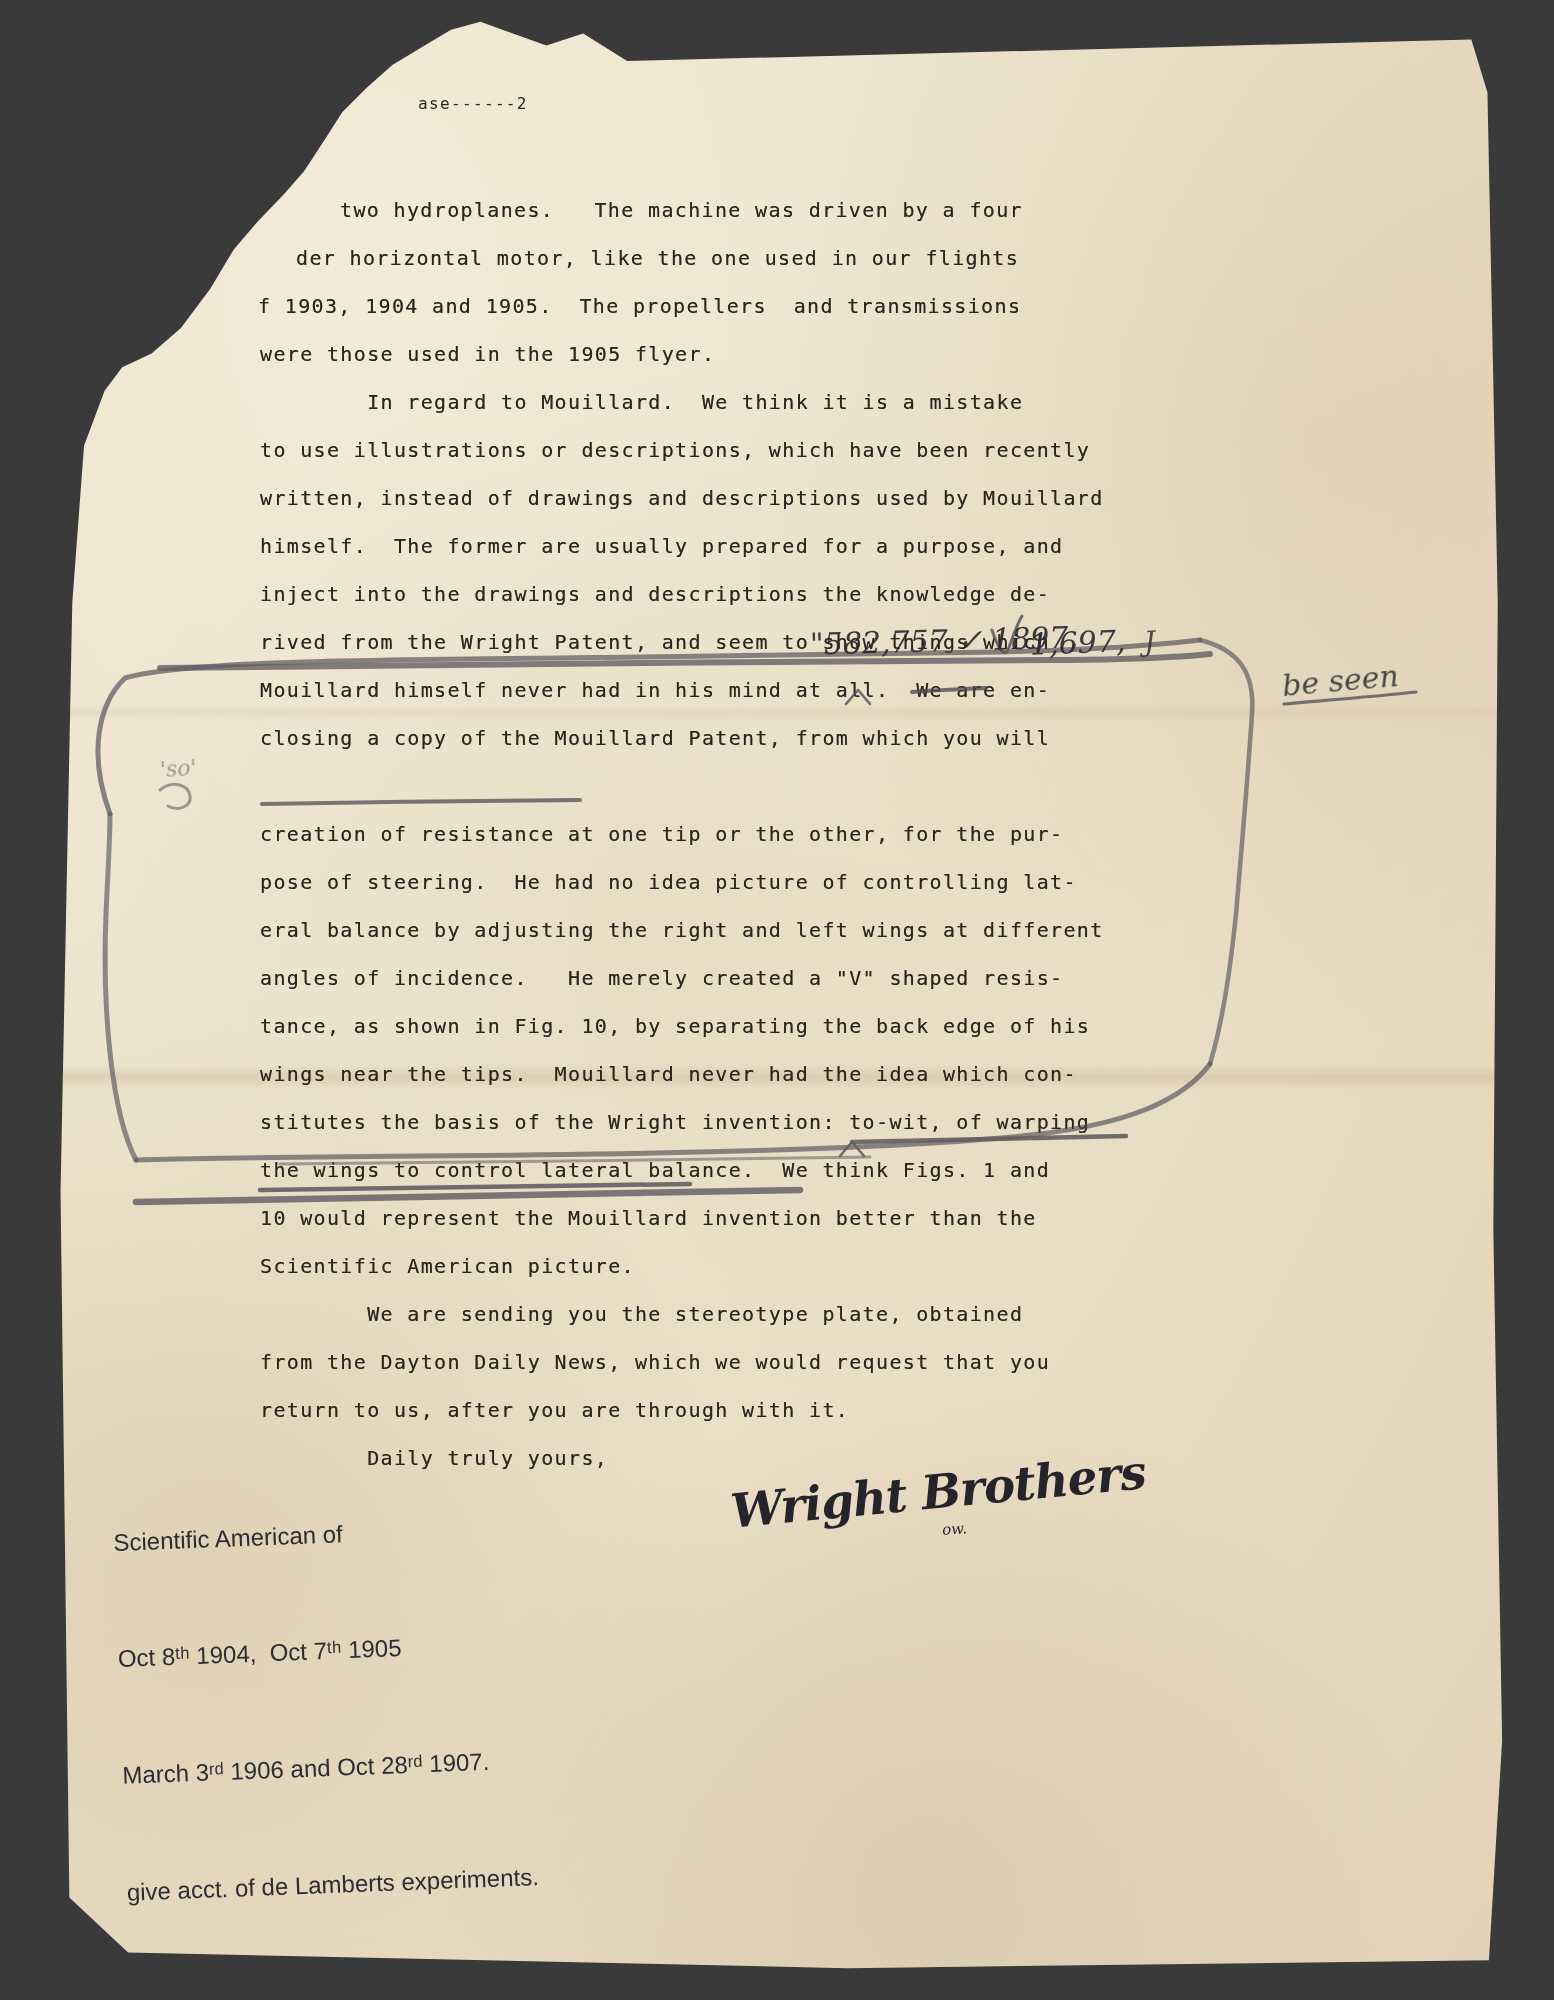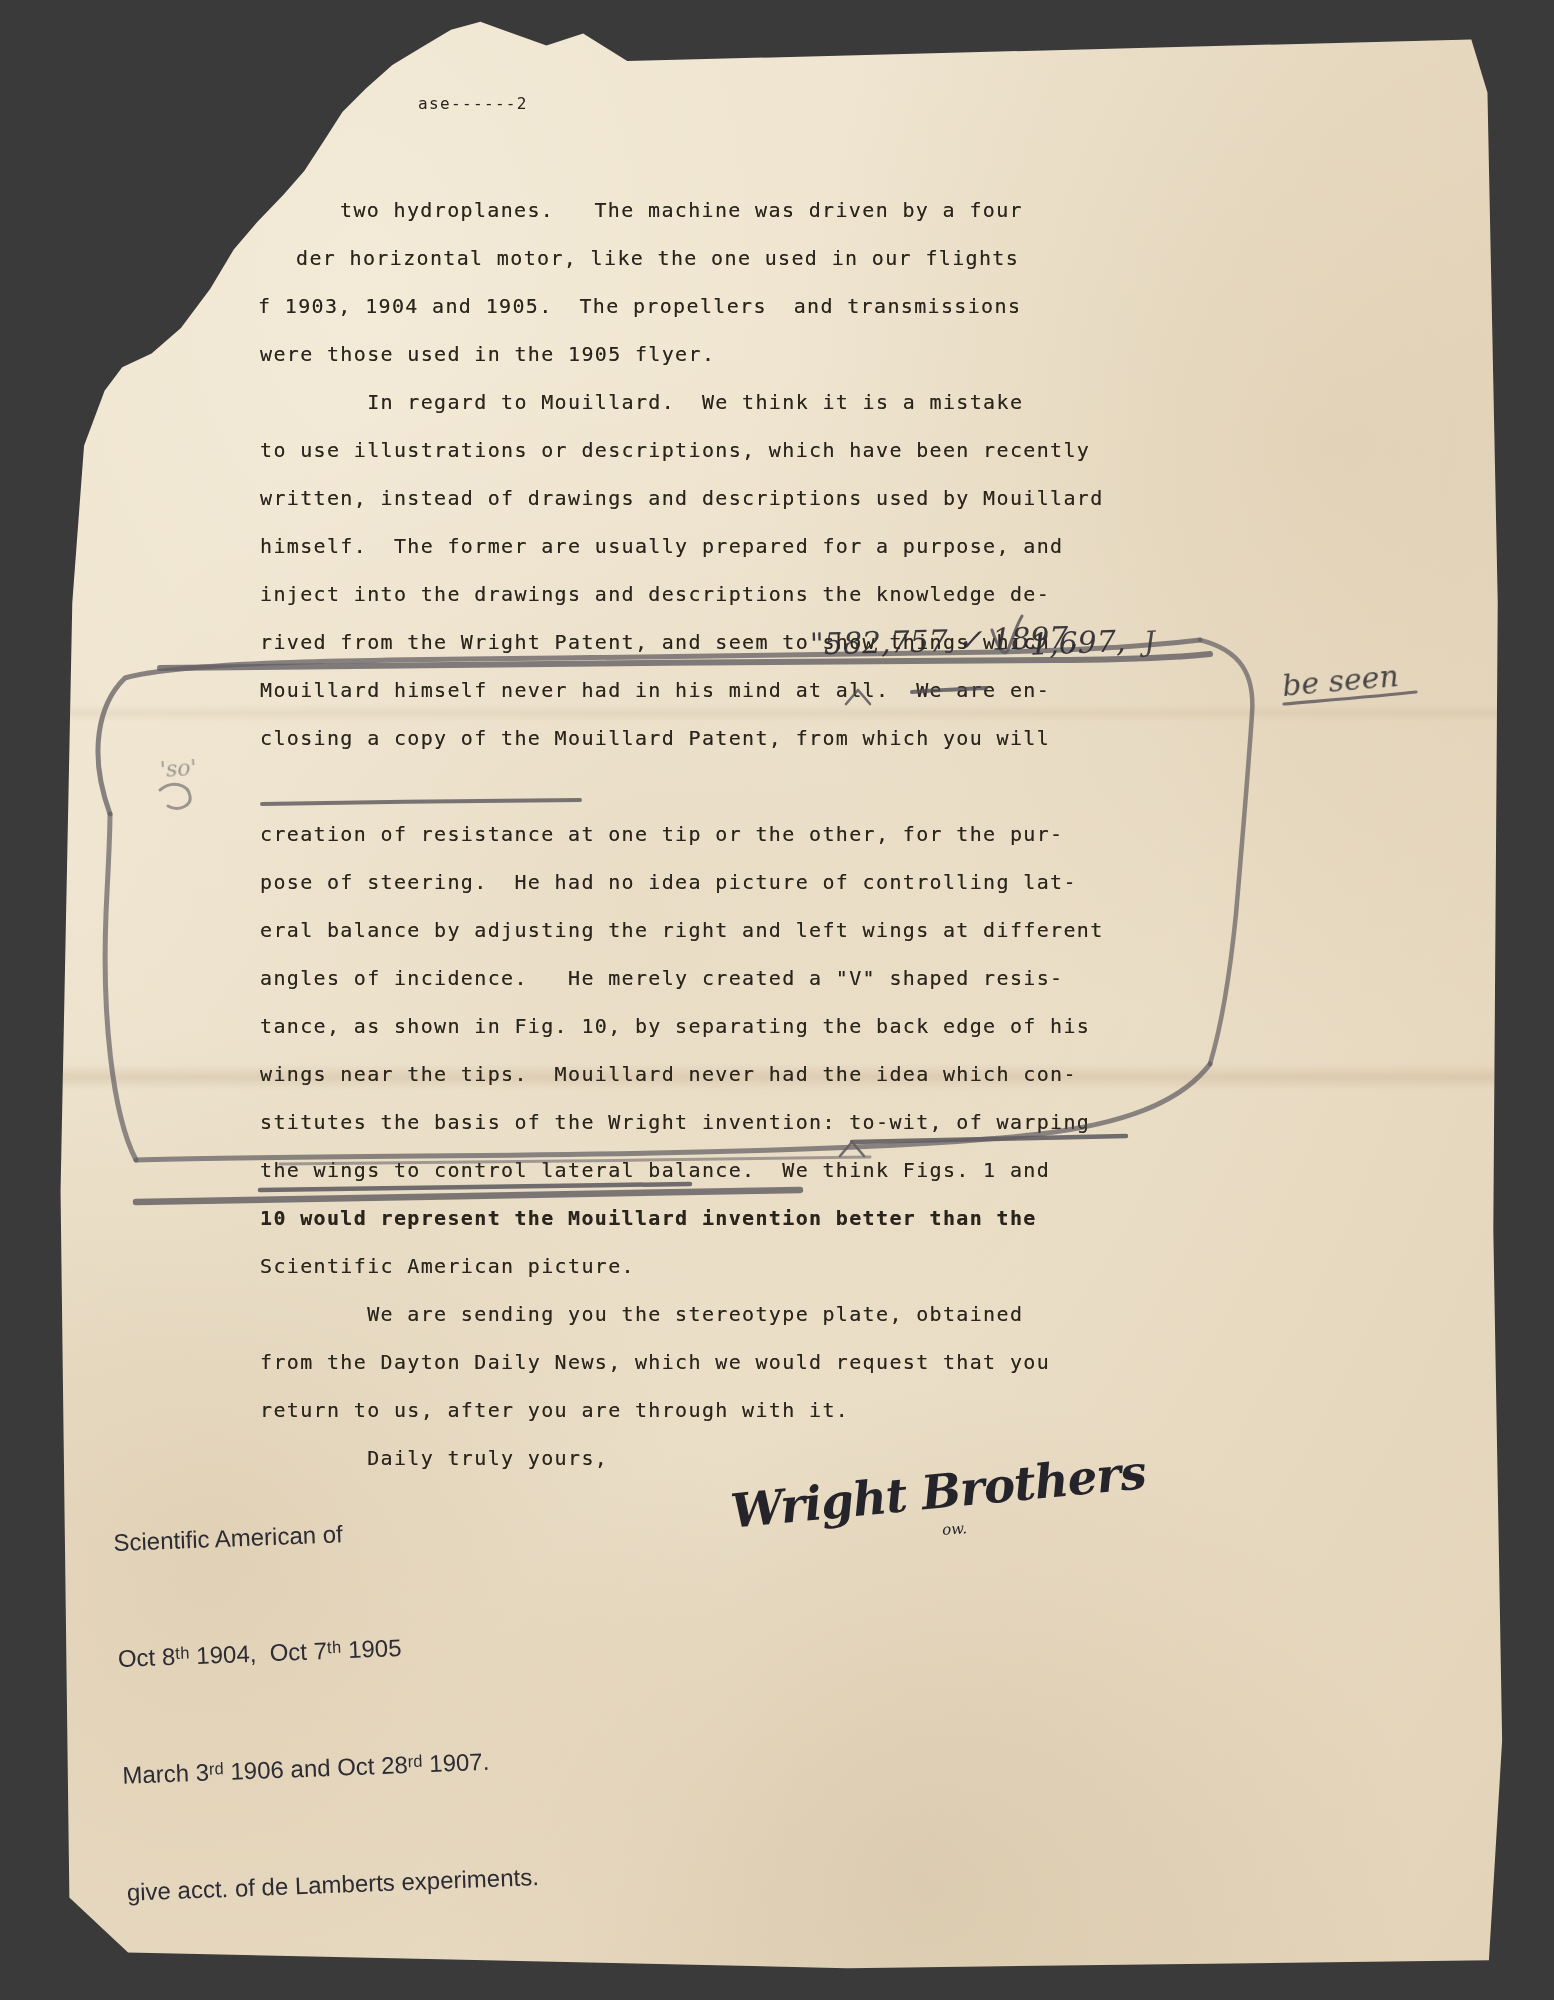--- a/index.html
+++ b/index.html
@@ -211,21 +211,21 @@
       <div class="tline" style="left:220px; top:632px;">Mouillard himself never had in his mind at all.  We are en-</div>
       <div class="tline" style="left:220px; top:680px;">closing a copy of the Mouillard Patent, from which you will</div>
       <div class="tline" style="left:220px; top:776px;">creation of resistance at one tip or the other, for the pur-</div>
       <div class="tline" style="left:220px; top:824px;">pose of steering.  He had no idea picture of controlling lat-</div>
       <div class="tline" style="left:220px; top:872px;">eral balance by adjusting the right and left wings at different</div>
       <div class="tline" style="left:220px; top:920px;">angles of incidence.   He merely created a "V" shaped resis-</div>
       <div class="tline" style="left:220px; top:968px;">tance, as shown in Fig. 10, by separating the back edge of his</div>
       <div class="tline" style="left:220px; top:1016px;">wings near the tips.  Mouillard never had the idea which con-</div>
       <div class="tline" style="left:220px; top:1064px;">stitutes the basis of the Wright invention: to-wit, of warping</div>
       <div class="tline" style="left:220px; top:1112px;">the wings to control lateral balance.  We think Figs. 1 and</div>
-      <div class="tline" style="left:220px; top:1160px;font-weight:bold;">10 would represent the Mouillard invention better than the</div>
+      <div class="tline" style="left:220px; top:1160px;">10 would represent the Mouillard invention better than the</div>
       <div class="tline" style="left:220px; top:1208px;">Scientific American picture.</div>
       <div class="tline" style="left:220px; top:1256px;">        We are sending you the stereotype plate, obtained</div>
       <div class="tline" style="left:220px; top:1304px;">from the Dayton Daily News, which we would request that you</div>
       <div class="tline" style="left:220px; top:1352px;">return to us, after you are through with it.</div>
       <div class="tline" style="left:220px; top:1400px;">        Daily truly yours,</div>
     </div>
 
     <svg id="annot" viewBox="0 0 1468 1962">
       <g stroke="#4a4750" fill="none" stroke-linecap="round" stroke-linejoin="round" opacity="0.85">
 

